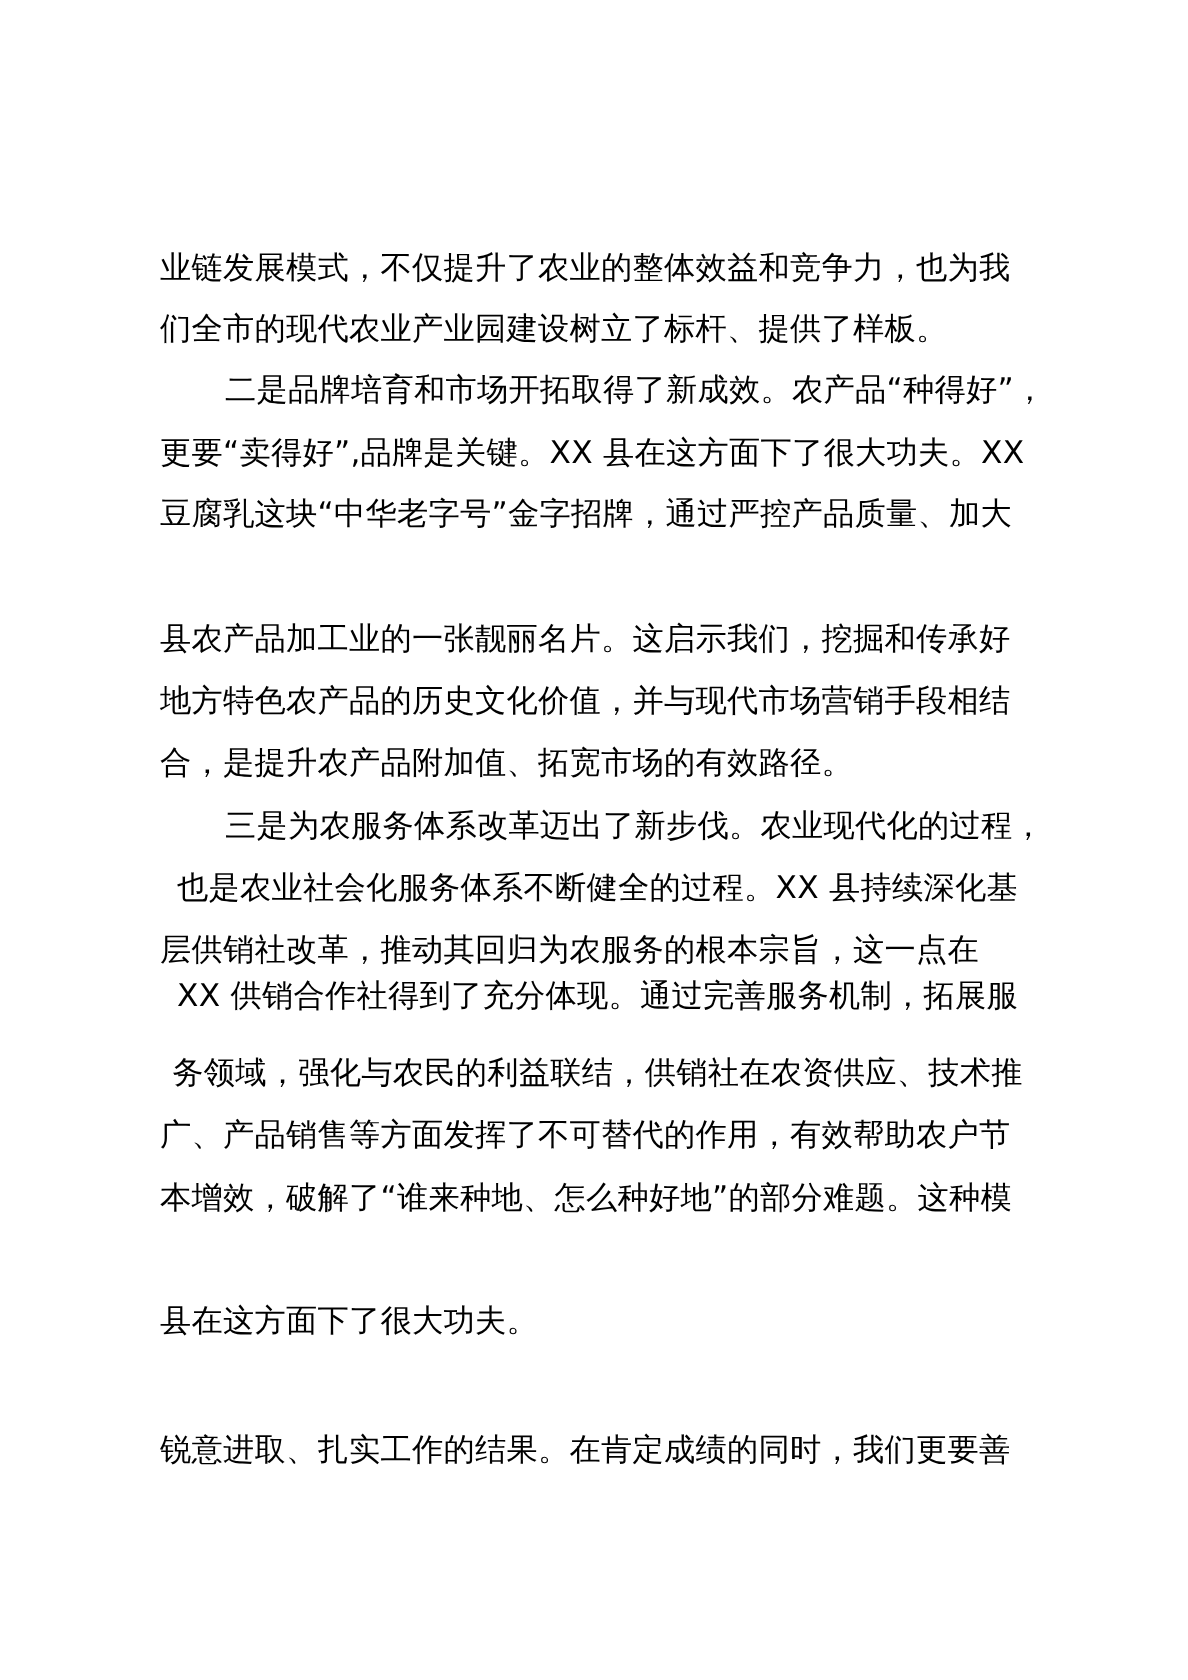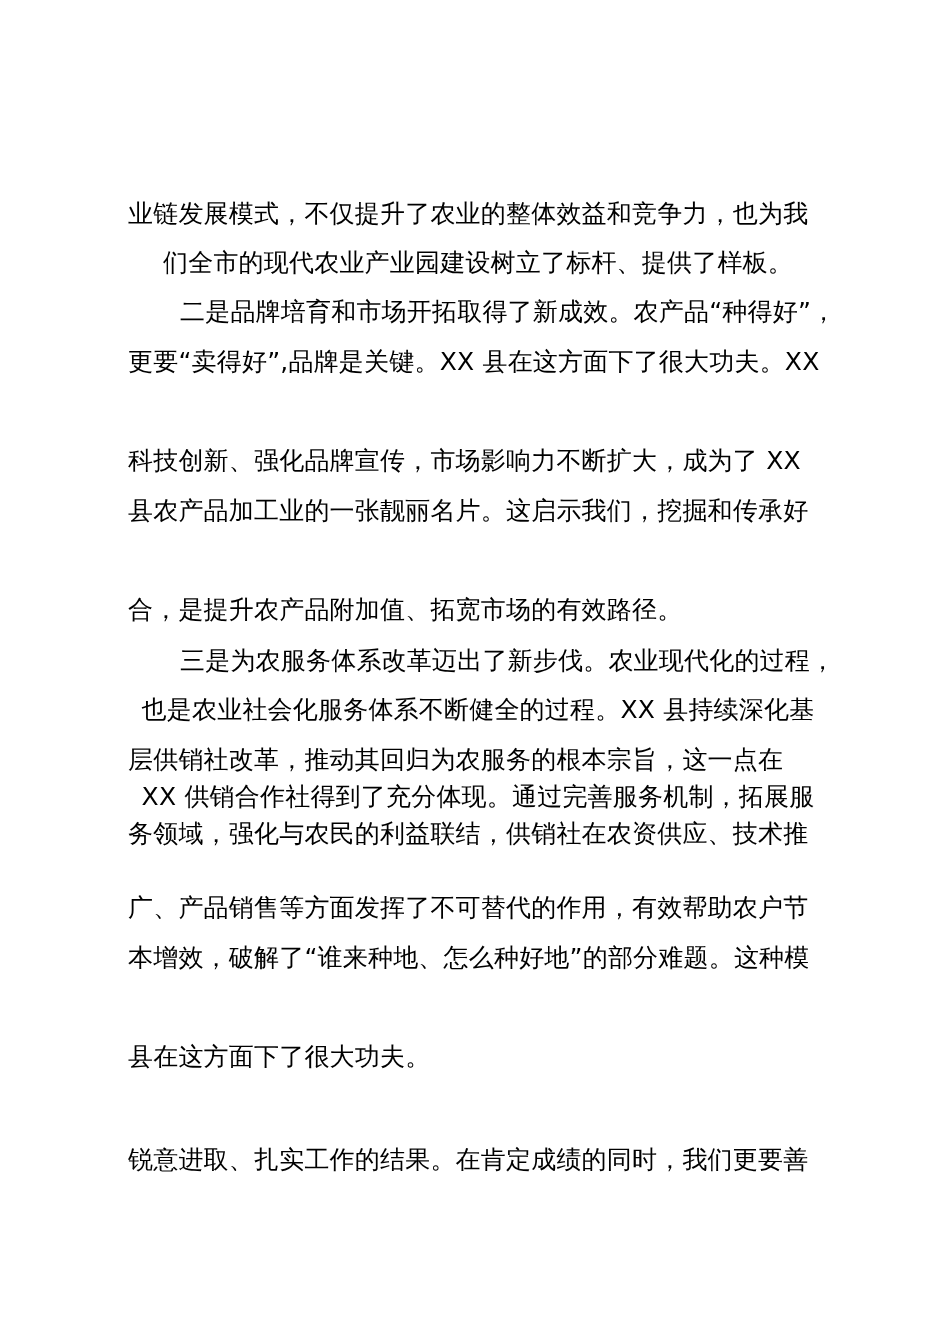--- a/index.html
+++ b/index.html
@@ -31,28 +31,29 @@
       white-space: nowrap;
       letter-spacing: 0.2px;
     }
     .line.indent { left: 180px; width: 650px; }
   </style>
 </head>
 <body>
 
 <div class="page">
   <div class="line" style="top:194px;">业链发展模式，不仅提升了农业的整体效益和竞争力，也为我</div>
-  <div class="line" style="top:243px;text-align:center;">们全市的现代农业产业园建设树立了标杆、提供了样板。</div>
+  <div class="line" style="top:243px;">们全市的现代农业产业园建设树立了标杆、提供了样板。</div>
   <div class="line indent" style="top:292px;">二是品牌培育和市场开拓取得了新成效。农产品“种得好”，</div>
   <div class="line" style="top:342px;">更要“卖得好”,品牌是关键。XX 县在这方面下了很大功夫。XX</div>
-  <div class="line" style="top:441px;">科技创新、强化品牌宣传，市场影响力不断扩大，成为了 XX</div>
+  <div class="line" style="top:391px;">豆腐乳这块“中华老字号”金字招牌，通过严控产品质量、加大</div>
   <div class="line" style="top:491px;">县农产品加工业的一张靓丽名片。这启示我们，挖掘和传承好</div>
+  <div class="line" style="top:541px;">地方特色农产品的历史文化价值，并与现代市场营销手段相结</div>
   <div class="line" style="top:590px;">合，是提升农产品附加值、拓宽市场的有效路径。</div>
   <div class="line indent" style="top:641px;">三是为农服务体系改革迈出了新步伐。农业现代化的过程，</div>
   <div class="line" style="top:690px;text-align:center;">也是农业社会化服务体系不断健全的过程。XX 县持续深化基</div>
   <div class="line" style="top:740px;">层供销社改革，推动其回归为农服务的根本宗旨，这一点在</div>
   <div class="line" style="top:777px;text-align:center;">XX 供销合作社得到了充分体现。通过完善服务机制，拓展服</div>
-  <div class="line" style="top:814px;">务领域，强化与农民的利益联结，供销社在农资供应、技术推</div>
+  <div class="line" style="top:838px;text-align:center;">务领域，强化与农民的利益联结，供销社在农资供应、技术推</div>
   <div class="line" style="top:888px;">广、产品销售等方面发挥了不可替代的作用，有效帮助农户节</div>
   <div class="line" style="top:938px;">本增效，破解了“谁来种地、怎么种好地”的部分难题。这种模</div>
   <div class="line" style="top:1037px;">县在这方面下了很大功夫。</div>
   <div class="line" style="top:1140px;">锐意进取、扎实工作的结果。在肯定成绩的同时，我们更要善</div>
 </div>
 
 </body></html>

